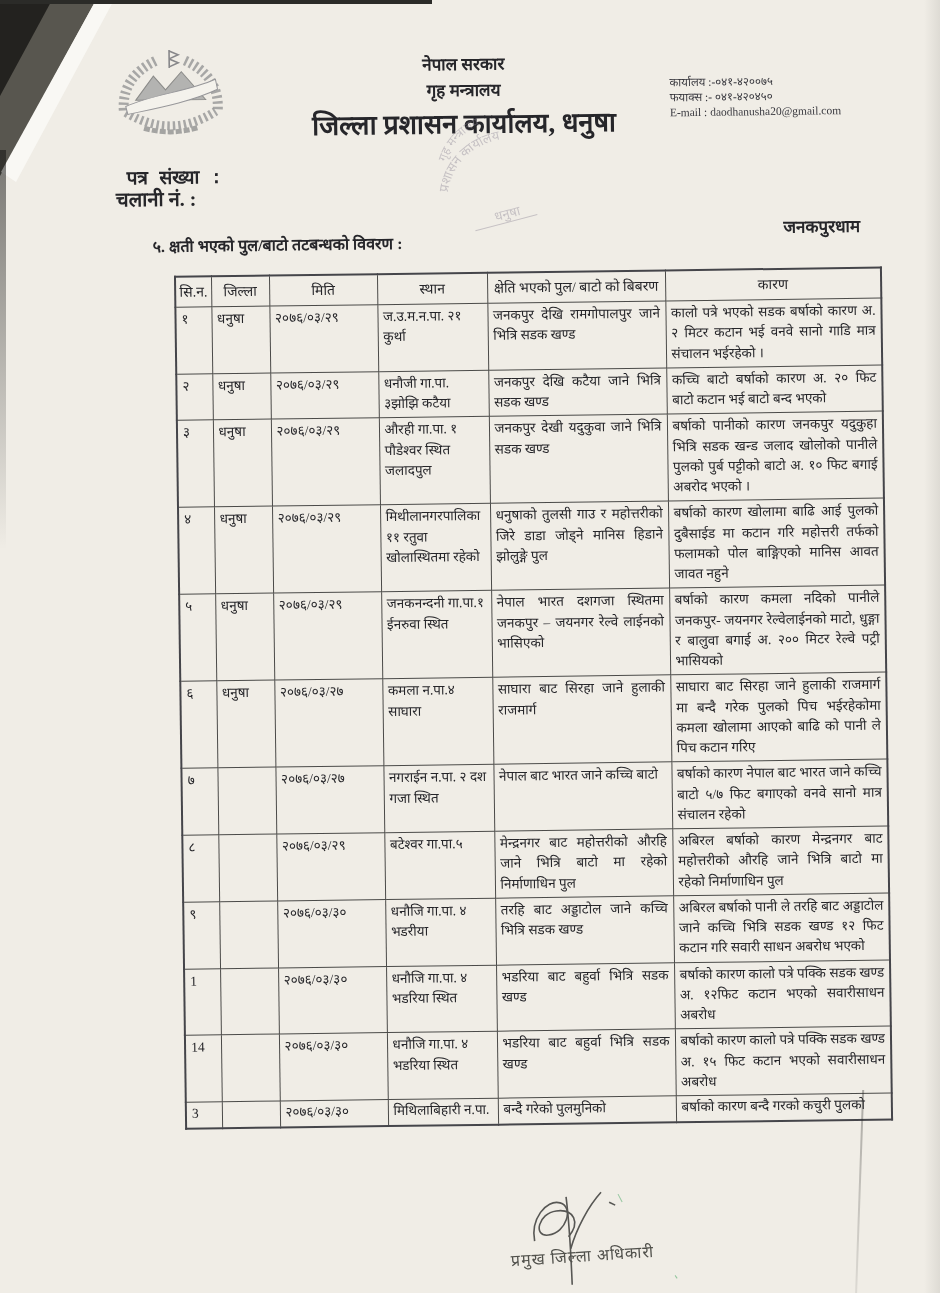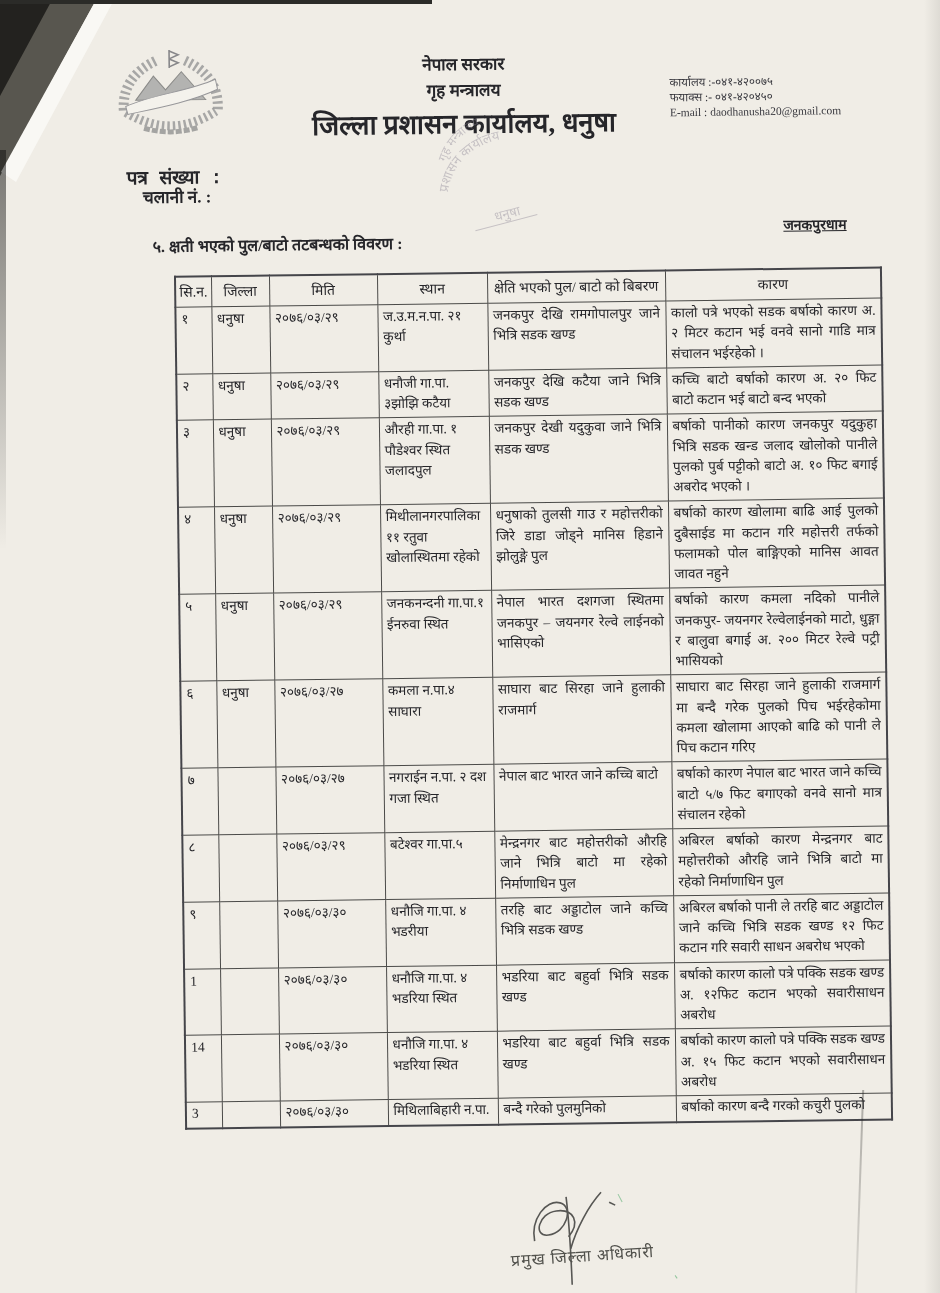--- a/index.html
+++ b/index.html
@@ -27,22 +27,22 @@
     transform:rotate(2deg);}
   
   .head-small{position:absolute;left:250px;top:52px;width:440px;text-align:center;
     font-size:17px;font-weight:bold;line-height:26px;}
   .head-office{position:absolute;left:318px;top:104px;white-space:nowrap;
     font-size:27px;font-weight:bold;}
   .contact{position:absolute;left:676px;top:78px;font-size:11.5px;line-height:15px;color:#3a3a40;}
   .emblem-wrap{position:absolute;left:116px;top:44px;}
   .round-stamp{position:absolute;left:414px;top:74px;opacity:.55;}
   .letter-no{position:absolute;left:132px;top:160px;font-size:19px;font-weight:bold;font-family:Liberation Mono, monospace;}
-  .dispatch-no{position:absolute;left:148px;top:181px;font-size:17px;font-weight:bold;}
-  .place-right{position:absolute;left:788px;top:219px;font-size:14px;font-weight:bold;text-decoration:underline;}
+  .dispatch-no{position:absolute;left:121px;top:181px;font-size:20px;font-weight:bold;}
+  .place-right{position:absolute;left:788px;top:219px;font-size:17px;font-weight:bold;}
   .section-title{position:absolute;left:157px;top:231px;font-size:16px;font-weight:bold;}
   
   table.main{position:absolute;left:178px;top:272px;width:706px;
     border-collapse:collapse;table-layout:fixed;}
   table.main th,table.main td{
     border:1px solid #4b4b49;vertical-align:top;
     padding:2px 5px 3px 5px;font-size:13.5px;line-height:1.5;
     overflow:hidden;word-break:break-word;}
   table.main th{font-weight:normal;text-align:center;font-size:14px;padding:4px 2px;}
   table.main{border:2px solid #45454a;}

